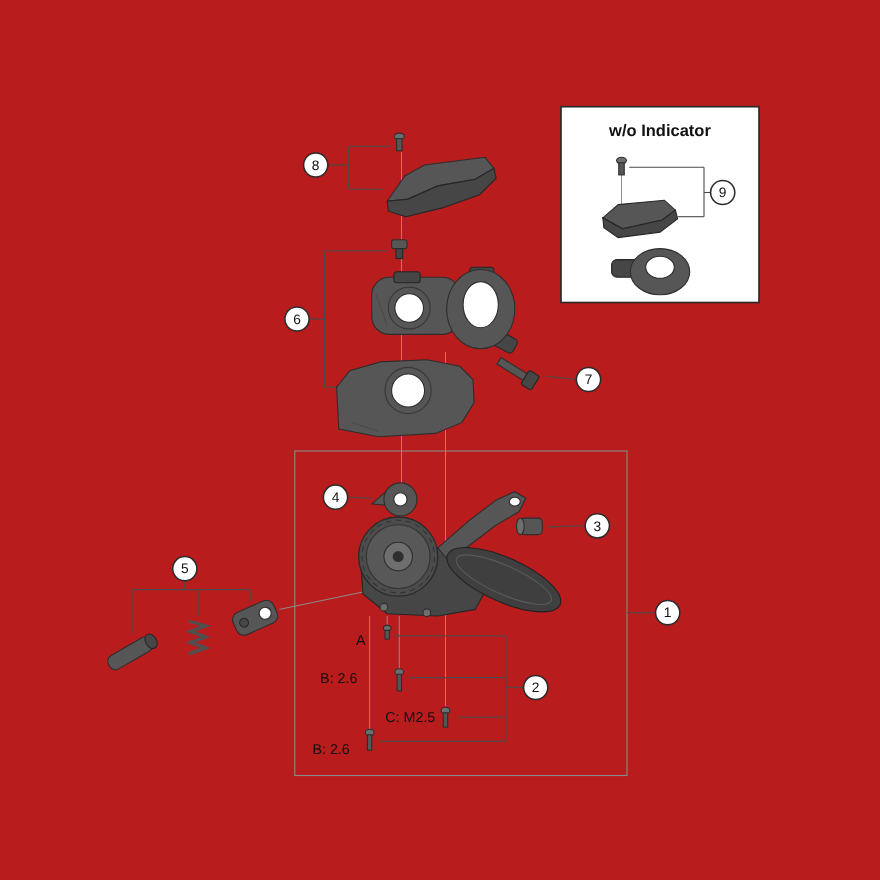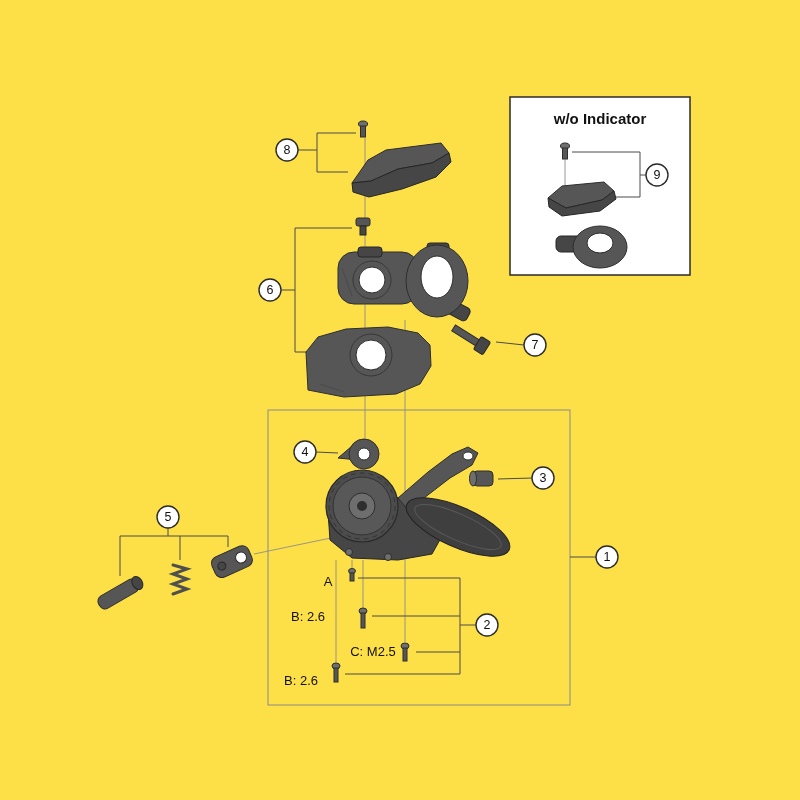--- a/index.html
+++ b/index.html
@@ -1,16 +1,16 @@
 <!DOCTYPE html>
 <html><head>
 <meta charset="utf-8">
 <style>
   html,body{margin:0;padding:0;background:#fff;}
-  .stage{position:relative;width:800px;height:800px;background:#fde047;overflow:hidden;}
+  .stage{position:relative;width:800px;height:800px;background:#b91c1c;overflow:hidden;}
   svg{display:block;}
   .ln{stroke:#4a4a4a;stroke-width:1;fill:none;}
   .axis{stroke:#8d8d8d;stroke-width:0.9;fill:none;}
   .box{fill:none;stroke:#8a8a8a;stroke-width:1;}
   .inbox{fill:#fff;stroke:#2b2b2b;stroke-width:1.5;}
   .p1{fill:#565656;stroke:#2e2e2e;stroke-width:1;}
   .p2{fill:#464646;stroke:#262626;stroke-width:1;}
   .p3{fill:#6e6e6e;stroke:#2e2e2e;stroke-width:1;}
   .p4{fill:#3f3f3f;stroke:#222;stroke-width:1;}
   .hole{fill:#fff;stroke:#2e2e2e;stroke-width:1;}

